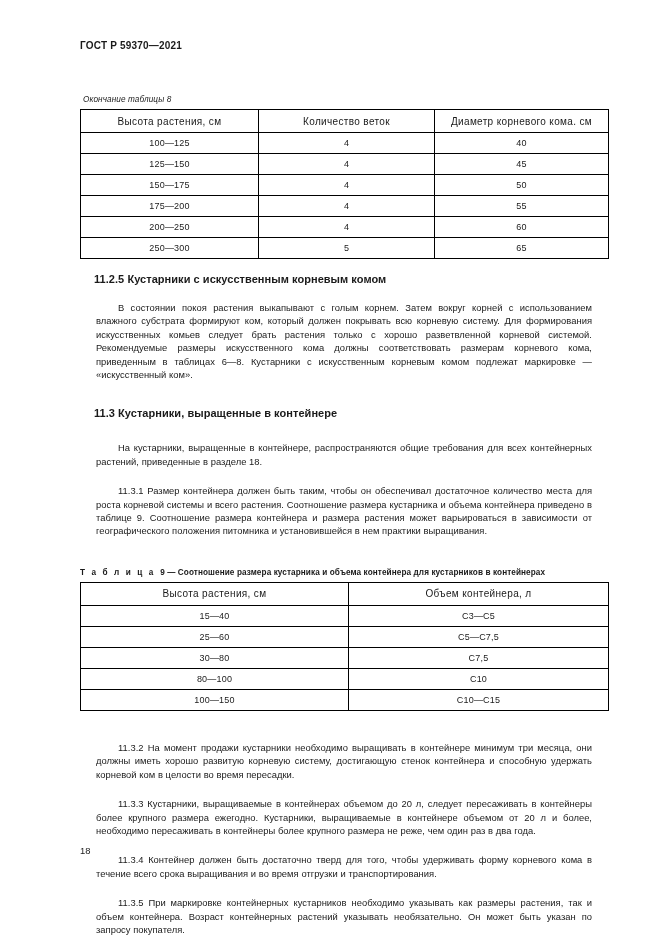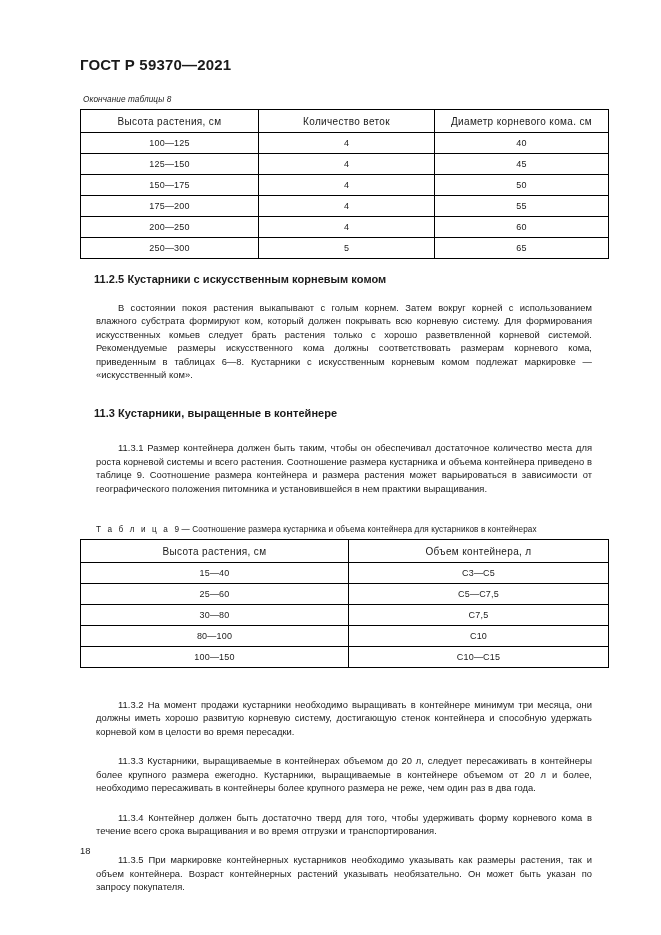--- a/index.html
+++ b/index.html
@@ -24,39 +24,40 @@
     position: absolute;
     left: 80px;
     top: 0;
     width: 528px;
   }
 
   
   .running-head {
     position: absolute;
     left: 80px;
-    top: 56px;
-    font-size: 15px;
+    top: 40px;
+    font-size: 10px;
     font-weight: bold;
     letter-spacing: 0.2px;
     white-space: nowrap;
   }
 
   
   .table-caption {
     font-size: 8.2px;
     font-style: italic;
     margin: 0 0 5px 3px;
     letter-spacing: 0.1px;
   }
   .table-caption-num {
     font-size: 8.2px;
     font-style: normal;
-    margin: 0 0 5px 16px;
+    margin: 0 0 5px 0;
     letter-spacing: 0.1px;
+    font-weight: bold;
   }
   .spaced {
     letter-spacing: 2.1px;
   }
 
   
   table.gost {
     border-collapse: collapse;
     width: 528px;
     table-layout: fixed;
@@ -180,20 +181,21 @@
     <h3 class="sec">11.2.5 Кустарники с искусственным корневым комом</h3>
 
     <p class="para">В состоянии покоя растения выкапывают с голым корнем. Затем вокруг корней с использованием влажного субстрата формируют ком, который должен покрывать всю корневую систему. Для формирования искусственных комьев следует брать растения только с хорошо разветвленной корневой системой. Рекомендуемые размеры искусственного кома должны соответствовать размерам корневого кома, приведенным в таблицах 6—8. Кустарники с искусственным корневым комом подлежат маркировке — «искусственный ком».</p>
 
     <div class="gap-md"></div>
 
     <h3 class="sec">11.3 Кустарники, выращенные в контейнере</h3>
 
     <div class="gap-sm"></div>
 
+    <p class="para">На кустарники, выращенные в контейнере, распространяются общие требования для всех контейнерных растений, приведенные в разделе 18.</p>
 
     <p class="para">11.3.1 Размер контейнера должен быть таким, чтобы он обеспечивал достаточное количество места для роста корневой системы и всего растения. Соотношение размера кустарника и объема контейнера приведено в таблице 9. Соотношение размера контейнера и размера растения может варьироваться в зависимости от географического положения питомника и установившейся в нем практики выращивания.</p>
 
     <div class="gap-lg"></div>
 
     <div class="table-caption-num">
       <span class="spaced">Т а б л и ц а</span><span>&nbsp; </span><span>9</span><span>&nbsp;</span><span>—</span><span>&nbsp;</span><span>Соотношение размера кустарника и объема контейнера для кустарников в контейнерах</span>
     </div>
 
     <table class="gost t9">

